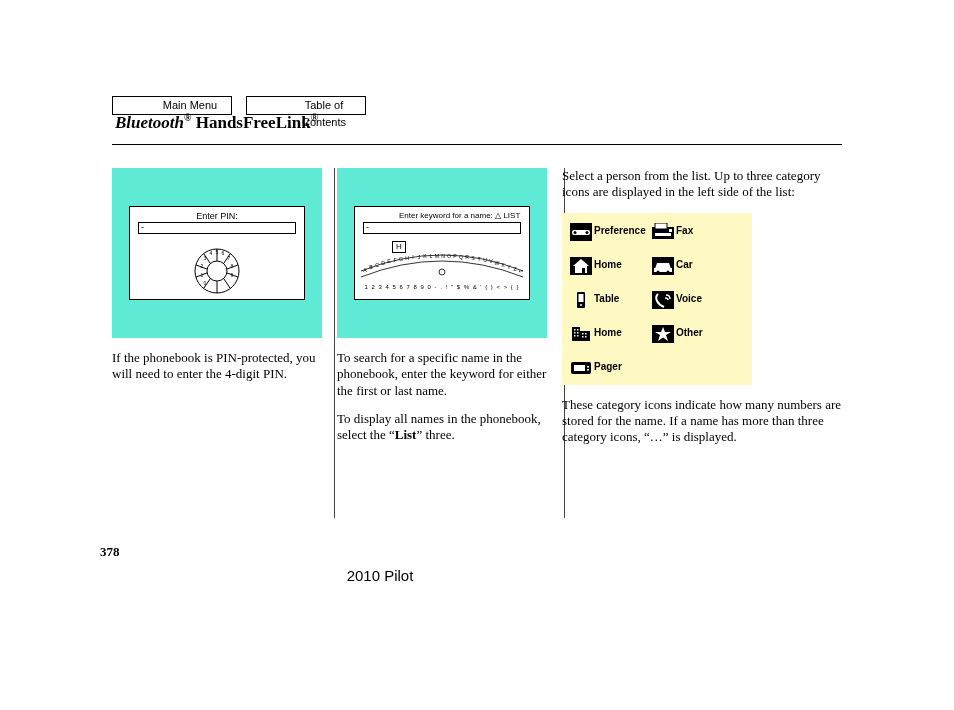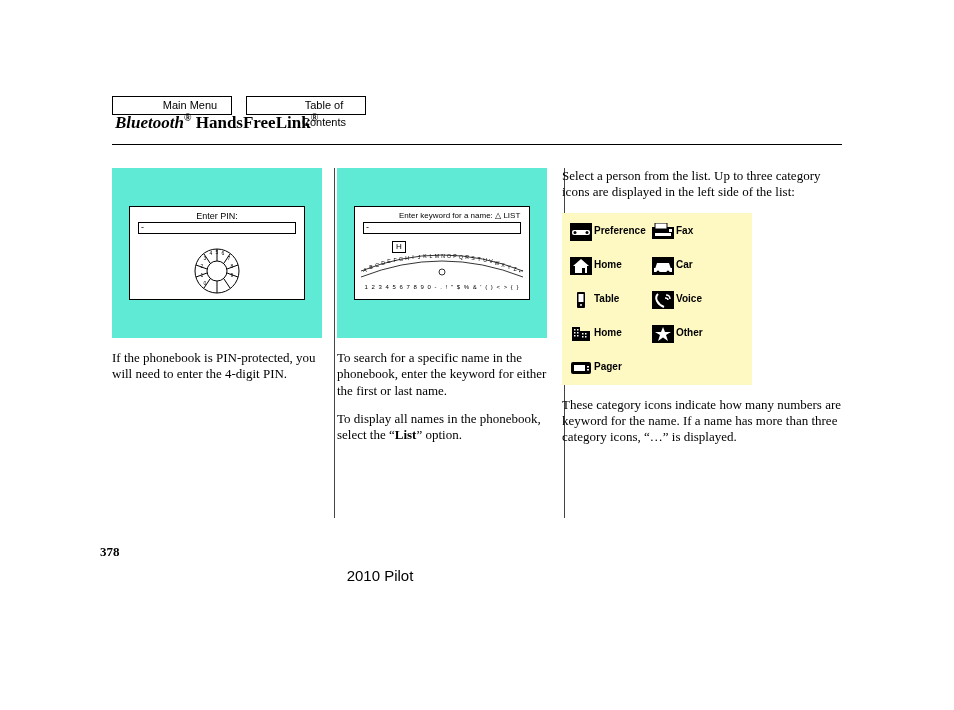--- a/index.html
+++ b/index.html
@@ -330,21 +330,21 @@
                 <text x="156" y="24">Z</text>
                 <text x="162" y="26">↩</text>
             </g>
             <circle cx="83" cy="25" r="3" fill="none" stroke="#000" stroke-width="0.8"></circle>
           </svg>
           <div class="numrow">1 2 3 4 5 6 7 8 9 0 - . ! " $ % &amp; ' ( ) &lt; &gt; { }</div>
         </div>
       </div>
       <p class="para">To search for a specific name in the phonebook, enter the keyword for either the first or last name.</p>
       <p class="para">
-        <span>To display all names in the phonebook, select the </span>“<b>List</b>”<span> option.</span>
+        <span>To display all names in the phonebook, select the </span>“<b>List</b>”<span> three.</span>
       </p>
     </div>
 
     <div class="col col3">
       <p class="para">Select a person from the list. Up to three category icons are displayed in the left side of the list:</p>
 
       <div class="cat-panel">
 
         <svg class="ic" viewBox="0 0 22 18">
             <rect x="0" y="0" width="22" height="18" fill="#000"></rect>
@@ -419,21 +419,21 @@
             <rect x="4" y="6" width="11" height="6" fill="#fff"></rect>
             <rect x="17" y="7" width="2" height="1.5" fill="#fff"></rect>
             <rect x="17" y="10" width="2" height="1.5" fill="#fff"></rect>
           </svg>
         <span class="lbl">Pager</span>
         <span></span>
         <span></span>
       </div>
 
       <p class="para" style="margin-top:12px">
-        <span>These category icons indicate how many numbers are keyword for the name. If a name has more than three category icons, </span>“<span>…</span>”<span> is displayed.</span>
+        <span>These category icons indicate how many numbers are stored for the name. If a name has more than three category icons, </span>“<span>…</span>”<span> is displayed.</span>
       </p>
     </div>
 
   </div>
 
   <div class="pg-num">378</div>
   <div class="model">2010 Pilot</div>
 
 </div>
 

